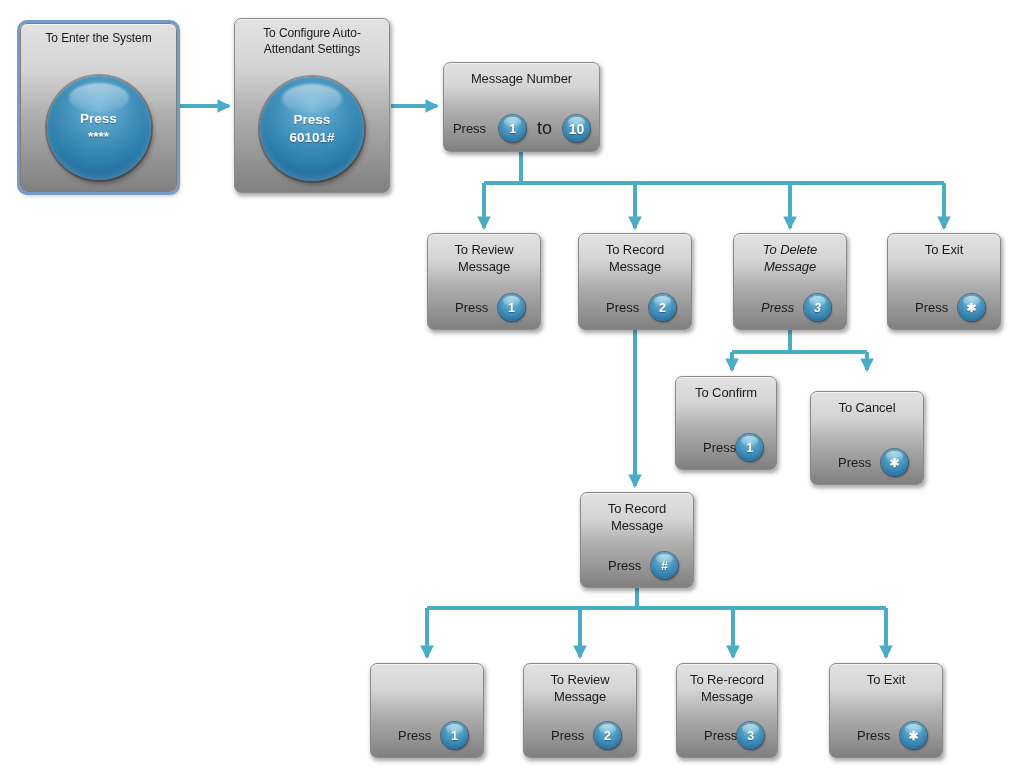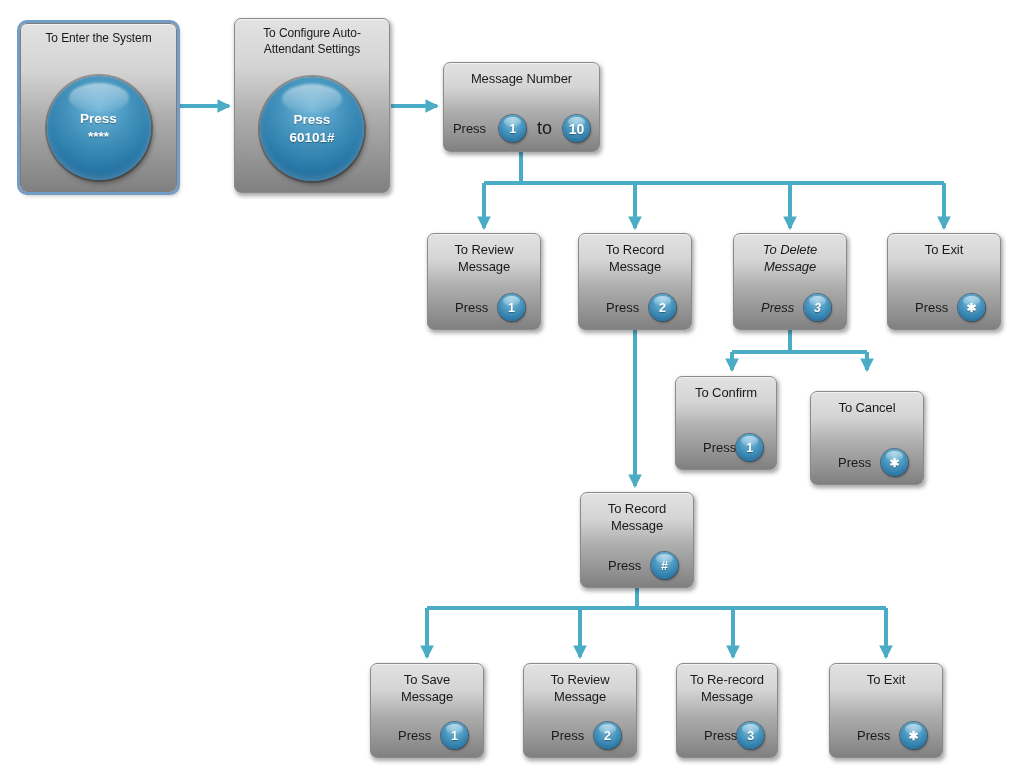--- a/index.html
+++ b/index.html
@@ -192,21 +192,20 @@
 
   <div class="node" style="left:580px;top:492px;width:114px;height:96px;">
     <div class="title">To Record Message</div>
     <div class="pressrow">
       <span class="press">Press</span>
       <span class="key">#</span>
     </div>
   </div>
 
   <div class="node" style="left:370px;top:663px;width:114px;height:95px;">
-    <div class="title">To Save Message</div>
     <div class="pressrow">
       <span class="press">Press</span>
       <span class="key">1</span>
     </div>
   </div>
 
   <div class="node" style="left:523px;top:663px;width:114px;height:95px;">
     <div class="title">To Review Message</div>
     <div class="pressrow">
       <span class="press">Press</span>

